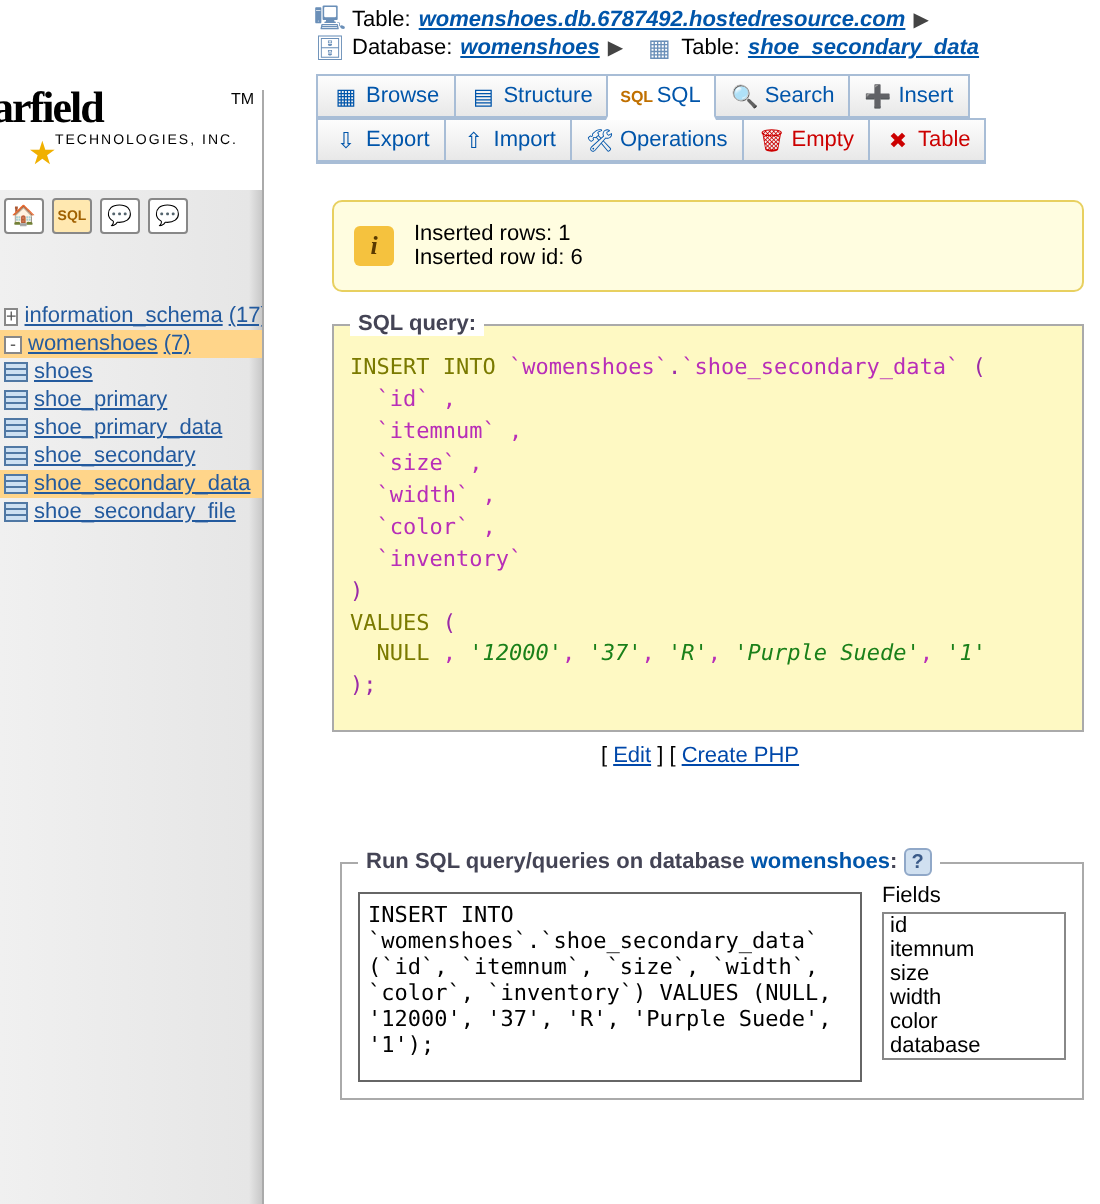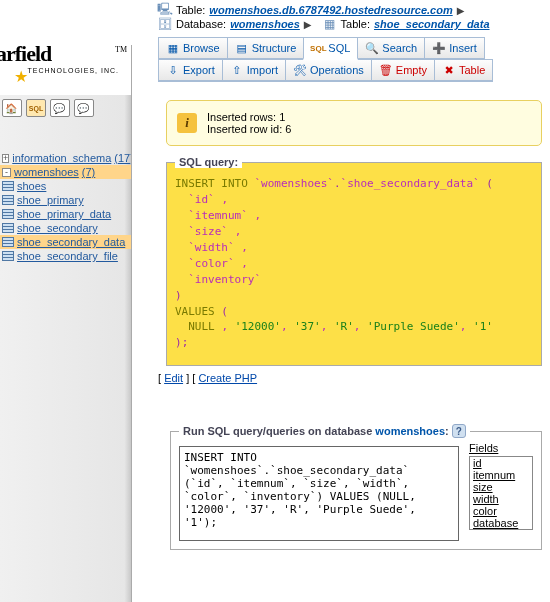--- a/index.html
+++ b/index.html
@@ -35,21 +35,21 @@
     font-size: 22px;
     color: #000;
     letter-spacing: -1px;
     position: absolute;
     top: -4px;
     left: -4px;
   }
   .logo-area .tm {
     font-size: 8px;
     vertical-align: super;
-    font-family: Liberation Serif, serif;
+    font-family: Liberation Sans, sans-serif;
     position: absolute;
     top: 0px;
     right: 4px;
   }
   .logo-area .sub {
     font-size: 7px;
     color: #000;
     letter-spacing: 1px;
     position: absolute;
     top: 22px;
@@ -185,43 +185,43 @@
     font-weight:bold;
     display:flex;align-items:center;justify-content:center;
     font-size:13px;
     font-family: Georgia, serif;
     font-style: italic;
   }
 
   fieldset.sql-q {
     margin: 10px 8px 0 8px;
     border: 1px solid #aaa;
-    background: #fde047;
+    background: #fef9c3;
     padding: 8px 8px 14px 8px;
   }
   fieldset.sql-q legend {
     font-weight: bold;
     color: #445;
     padding: 0 4px;
     background: #fff;
   }
   .sql-code {
     font-family: "Lucida Console", Monaco, monospace;
     font-size: 11px;
     line-height: 1.45;
     white-space: pre;
   }
   .kw { color: #7a7a00; font-weight: normal; }
   .bq { color: #b82eb8; }
   .pn { color: #9a2aa8; }
-  .lit { color: #1a801a; }
+  .lit { color: #1a801a; font-style: italic; }
   .comma { color:#b82eb8; }
 
   .code-links {
-    text-align: left;
+    text-align: center;
     color: #000;
     padding: 6px 8px 0 0;
     font-size: 11px;
   }
   .code-links a { color: #0048aa; text-decoration: underline; cursor:pointer; }
 
   fieldset.run-q {
     margin: 40px 8px 0 12px;
     border: 1px solid #aaa;
     padding: 8px 8px 8px 8px;
@@ -248,23 +248,22 @@
   .run-body textarea {
     flex: 1;
     height: 95px;
     font-family: "Lucida Console", Monaco, monospace;
     font-size: 11px;
     padding: 4px;
     border: 1px solid #666;
     resize: none;
   }
   .fields-box {
-    width: 64px;
+    width: 92px;
     margin-top: -4px;
-    text-decoration: underline;
   }
   .fields-box .hdr { font-size:11px; color:#000; margin-bottom:2px; }
   .fields-box .list {
     border: 1px solid #888;
     background:#fff;
     font-size:11px;
   }
   .fields-box .list div {
     padding: 0 3px;
     color: #000;

